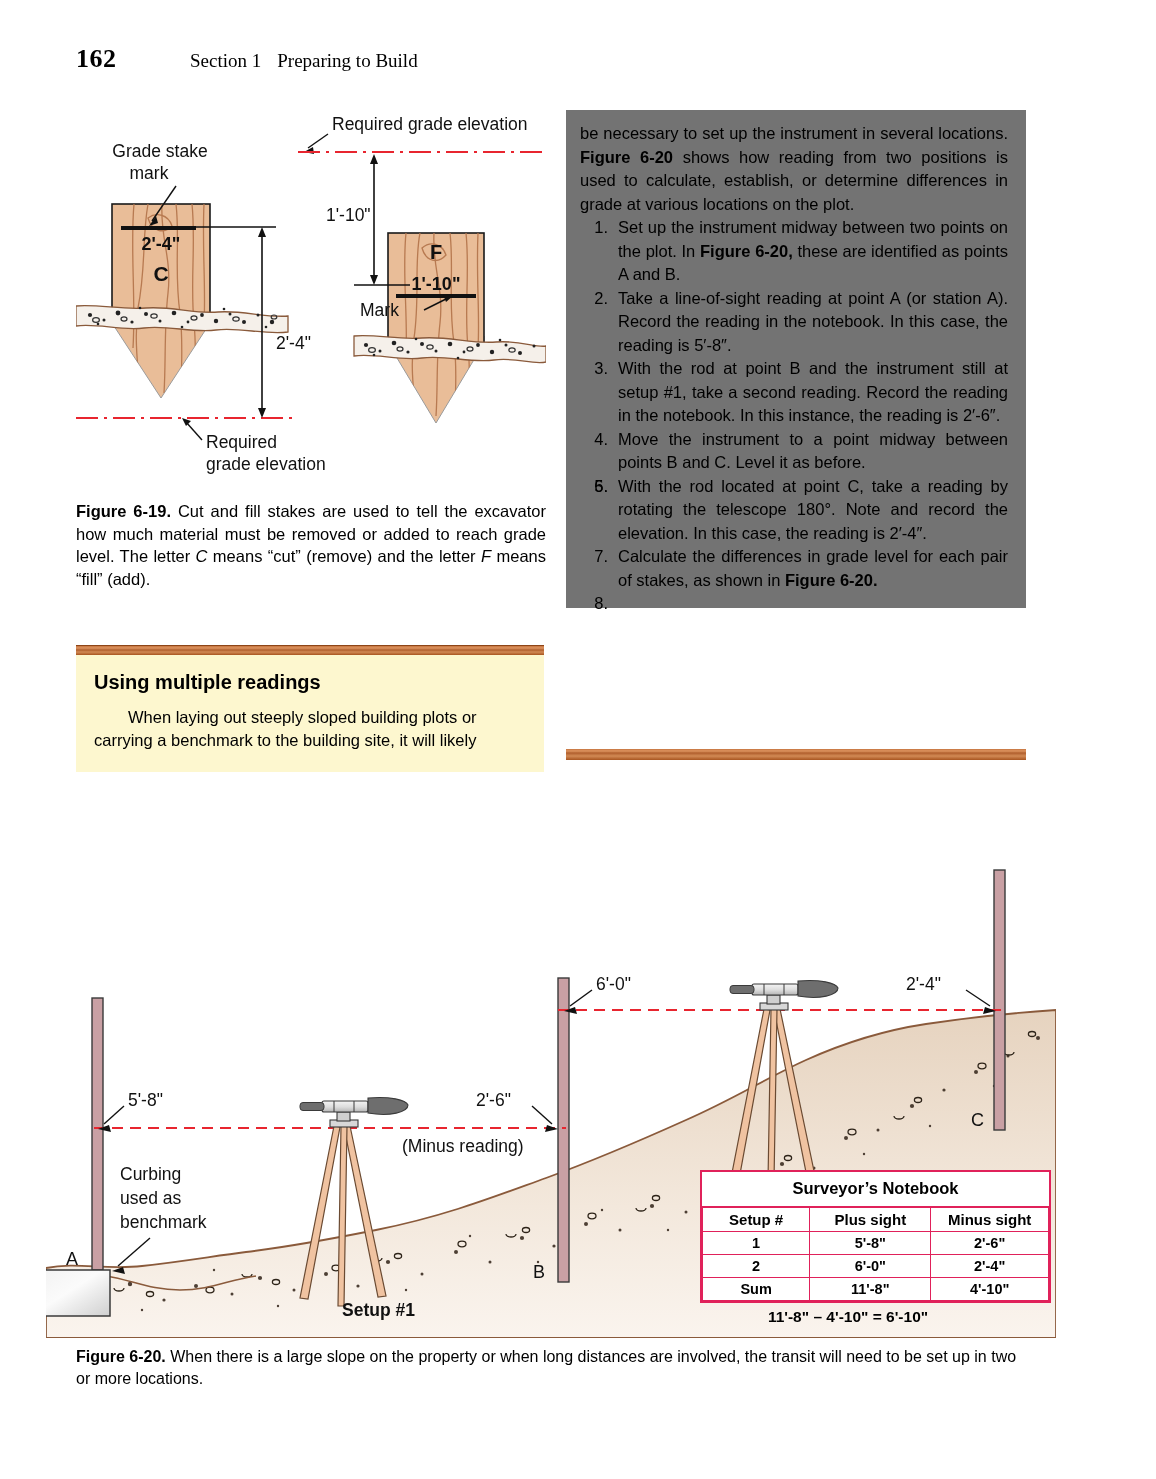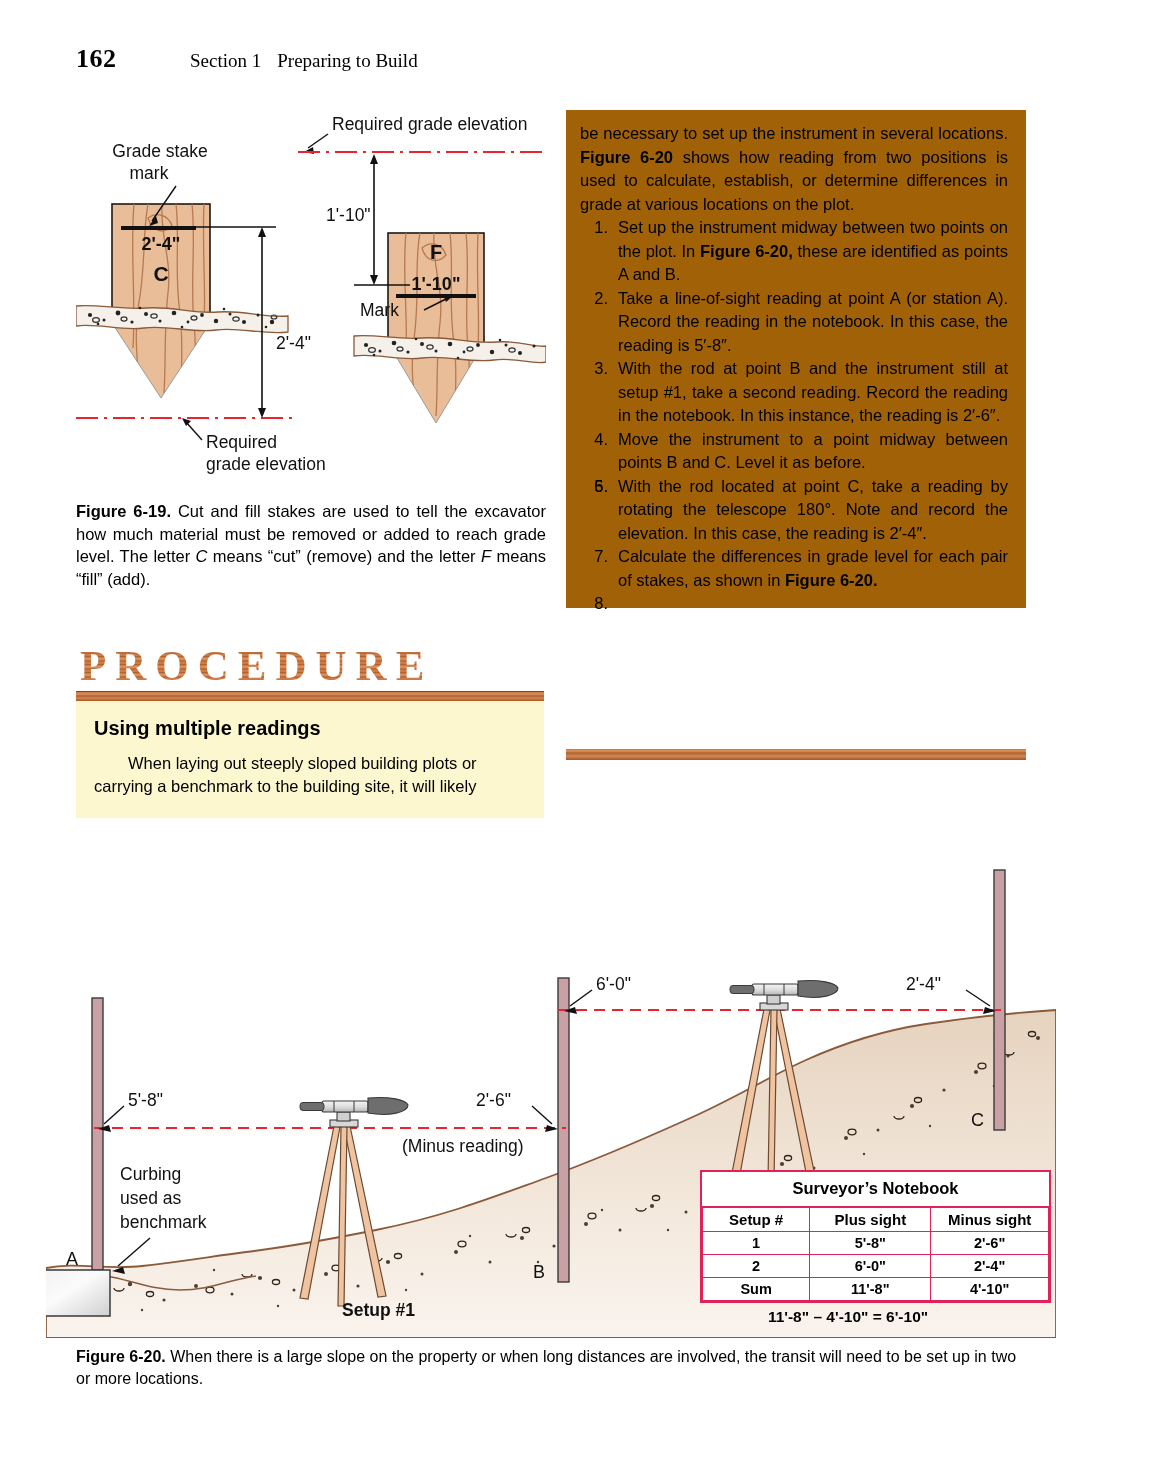--- a/index.html
+++ b/index.html
@@ -54,21 +54,21 @@
     border-top:1px solid #8d4517;
   }
   .proc-body{
     background:#fdf7cf;padding:16px 18px 20px 18px;width:432px;
   }
   .proc-title{font-size:20px;font-weight:bold;margin:0 0 12px 0;}
   .proc-text{font-size:16.5px;line-height:23px;text-indent:34px;}
 
   
   #right-panel{
-    left:566px;top:110px;width:460px;background:#a16207;
+    left:566px;top:110px;width:460px;background:#737373;
     padding:12px 18px 16px 14px;box-sizing:border-box;
   }
   #right-intro{font-size:16.5px;line-height:23.5px;text-align:justify;}
   #right-intro b{font-weight:bold;}
   ol.steps{margin:0;padding:0;list-style:none;}
   ol.steps li{
     font-size:16.5px;line-height:23.5px;text-align:justify;
     padding-left:38px;position:relative;
   }
   ol.steps li .num{
@@ -258,23 +258,20 @@
 
   <text x="284" y="208" font-family="Liberation Sans, sans-serif" font-size="17.5" fill="#111">Mark</text>
   <line x1="348" y1="202" x2="372" y2="190" stroke="#111" stroke-width="1.4"></line>
   <path d="M377,188 L367,186 L370,194 Z" fill="#111"></path>
 </svg>
 </div>
 
 <div class="abs" id="fig619-caption"><b>Figure 6-19.</b><span> Cut and fill stakes are used to tell the excavator how much material must be removed or added to reach grade level. The letter </span><i>C</i><span> means “cut” (remove) and the letter </span><i>F</i><span> means “fill” (add).</span></div>
 
 <div class="abs" id="procedure-box">
-  <div class="proc-banner">
-    <div class="proc-word">PROCEDURE</div>
-  </div>
   <div class="proc-bar"></div>
   <div class="proc-body">
     <div class="proc-title">Using multiple readings</div>
     <div class="proc-text">When laying out steeply sloped building plots or carrying a benchmark to the building site, it will likely</div>
   </div>
 </div>
 
 <div class="abs" id="right-panel">
   <div id="right-intro"><span>be necessary to set up the instrument in several locations. </span><b>Figure 6-20</b><span> shows how reading from two positions is used to calculate, establish, or determine differences in grade at various locations on the plot.</span></div>
   <ol class="steps" id="steps-list">

